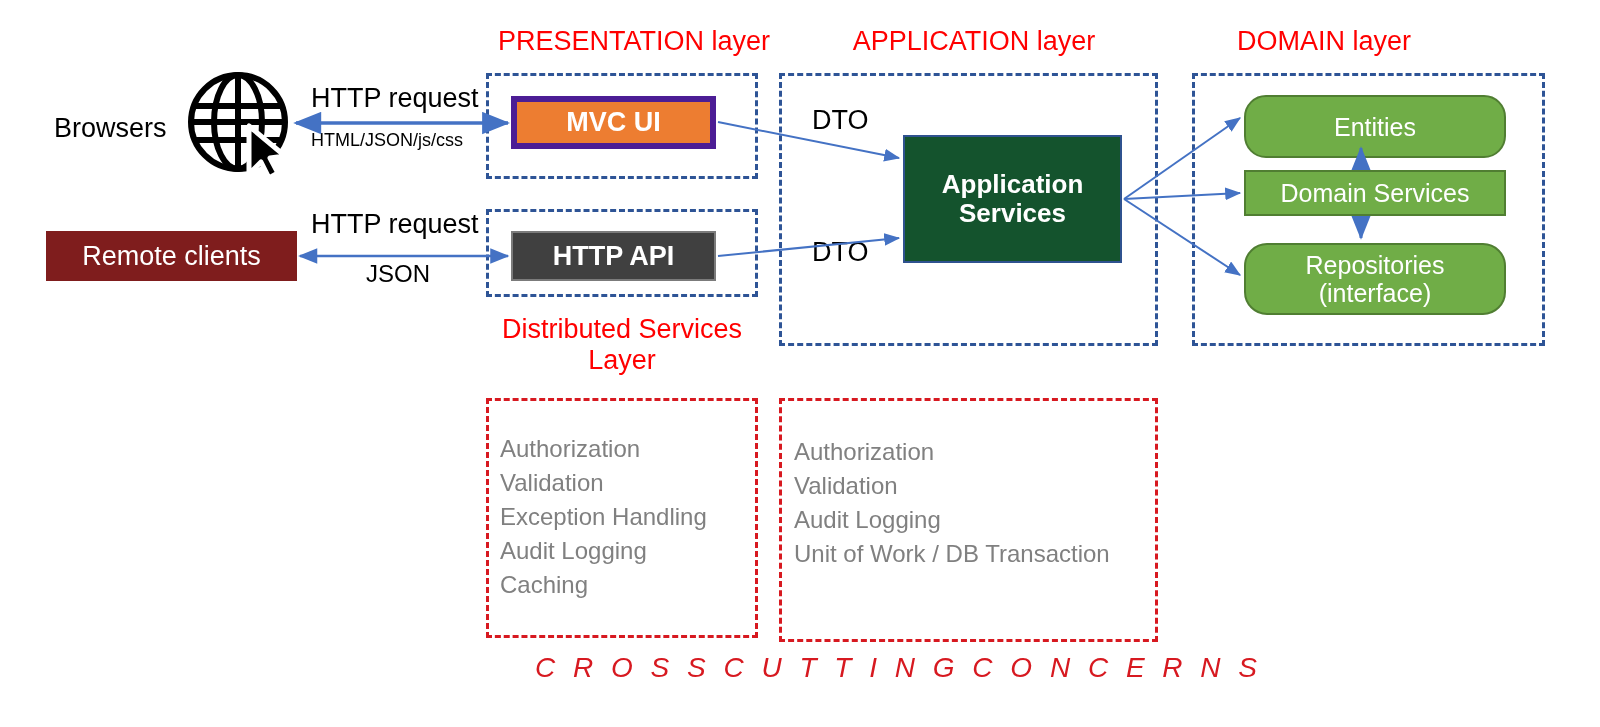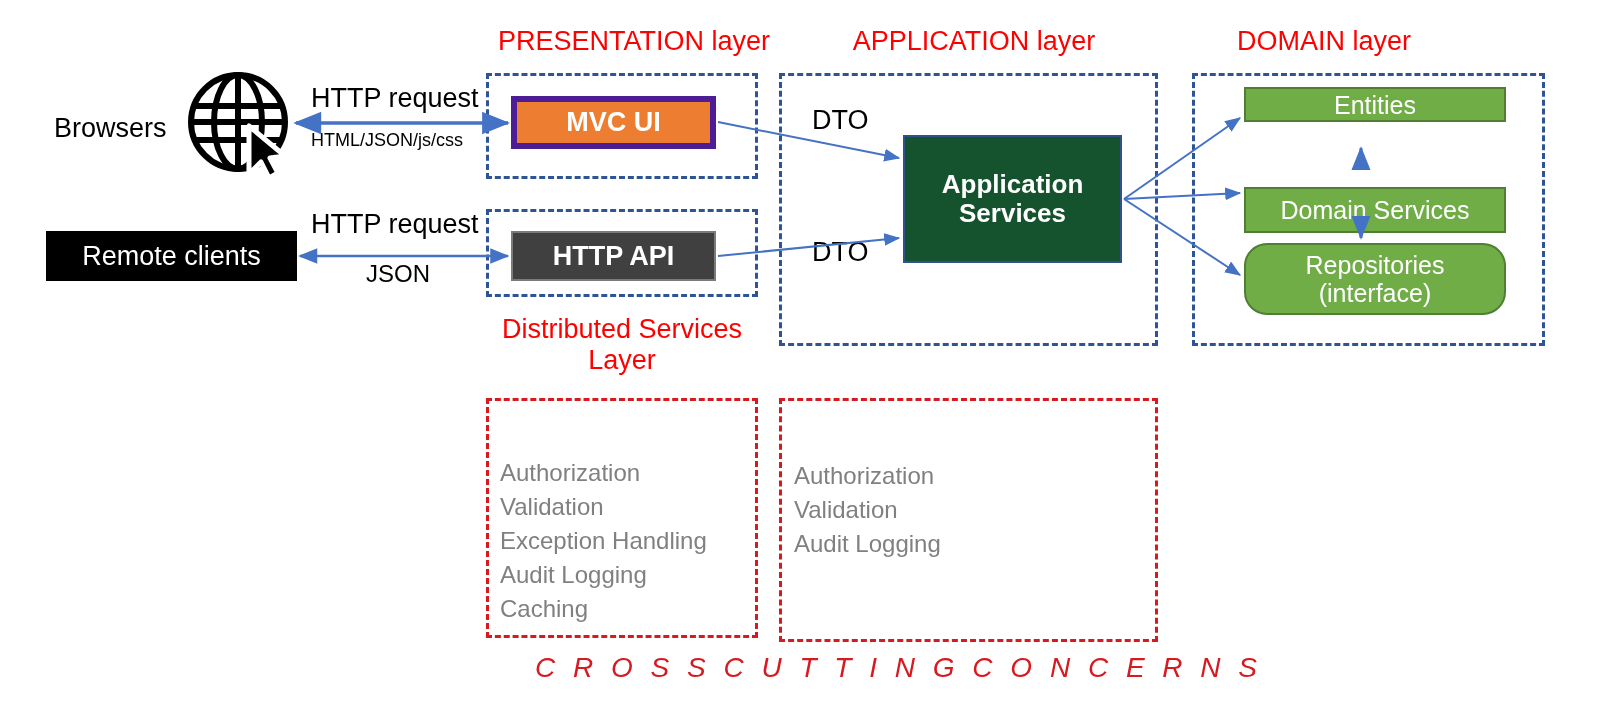--- a/index.html
+++ b/index.html
@@ -76,21 +76,21 @@
     font-size: 26px;
     font-weight: bold;
   }
   .node-green {
     background: #70AD47;
     border: 2px solid #507E32;
     font-size: 25px;
     font-weight: 400;
   }
   .node-black {
-    background: #000000;
+    background: #7f1d1d;
     border: none;
     font-size: 27px;
     font-weight: 400;
   }
 
   
   .label {
     position: absolute;
     color: #000000;
     white-space: nowrap;
@@ -98,21 +98,20 @@
   .label-lg { font-size: 27px; }
   .label-md { font-size: 24px; }
   .label-sm { font-size: 18px; }
 
   
   .cc-list {
     position: absolute;
     color: #808080;
     font-size: 24px;
     line-height: 1.42;
-    margin-top: 24px;
   }
   .cc-list div { white-space: nowrap; }
 
   .cc-footer {
     position: absolute;
     color: #D71920;
     font-size: 28px;
     font-style: italic;
     letter-spacing: 5px;
     white-space: nowrap;
@@ -177,23 +176,23 @@
 
   <div class="node node-mvc" style="left:511px; top:96px; width:205px; height:53px;">MVC UI</div>
 
   <div class="node node-api" style="left:511px; top:231px; width:205px; height:50px;">HTTP API</div>
 
   <div class="node node-appsvc" style="left:903px; top:135px; width:219px; height:128px; flex-direction:column;">
     <span>Application</span>
     <span>Services</span>
   </div>
 
-  <div class="node node-green" style="left:1244px; top:87px; width:262px; height:35px;">Entities</div>
-
-  <div class="node node-green" style="left:1244px; top:170px; width:262px; height:46px;margin-top:17px;">Domain Services</div>
+  <div class="node node-green" style="left:1244px; top:95px; width:262px; height:63px;border-radius:22px;">Entities</div>
+
+  <div class="node node-green" style="left:1244px; top:170px; width:262px; height:46px;">Domain Services</div>
 
   <div class="node node-green" style="left:1244px; top:243px; width:262px; height:72px; flex-direction:column;border-radius:23px;">
     <span>Repositories</span>
     <span>(interface)</span>
   </div>
 
   <div class="layer-title wrap" style="left:486px; top:314px; width:272px;">
     <span>Distributed Services</span><br>
     <span>Layer</span>
   </div>
@@ -207,20 +206,21 @@
     <div>Validation</div>
     <div>Exception Handling</div>
     <div>Audit Logging</div>
     <div>Caching</div>
   </div>
 
   <div class="cc-list" style="left:794px; top:435px;">
     <div>Authorization</div>
     <div>Validation</div>
     <div>Audit Logging</div>
+    <div>Unit of Work / DB Transaction</div>
   </div>
 
   <div class="cc-footer" style="left:535px; top:652px;">C R O S S   C U T T I N G   C O N C E R N S</div>
 
   <svg class="overlay">
     <defs>
       <marker id="ah" markerWidth="9" markerHeight="9" refX="7.4" refY="3.2" orient="auto" markerUnits="strokeWidth">
         <path d="M0,0 L8,3.2 L0,6.4 Z" fill="#4472C4"></path>
       </marker>
       <marker id="ah-start" markerWidth="9" markerHeight="9" refX="0.8" refY="3.2" orient="auto" markerUnits="strokeWidth">

